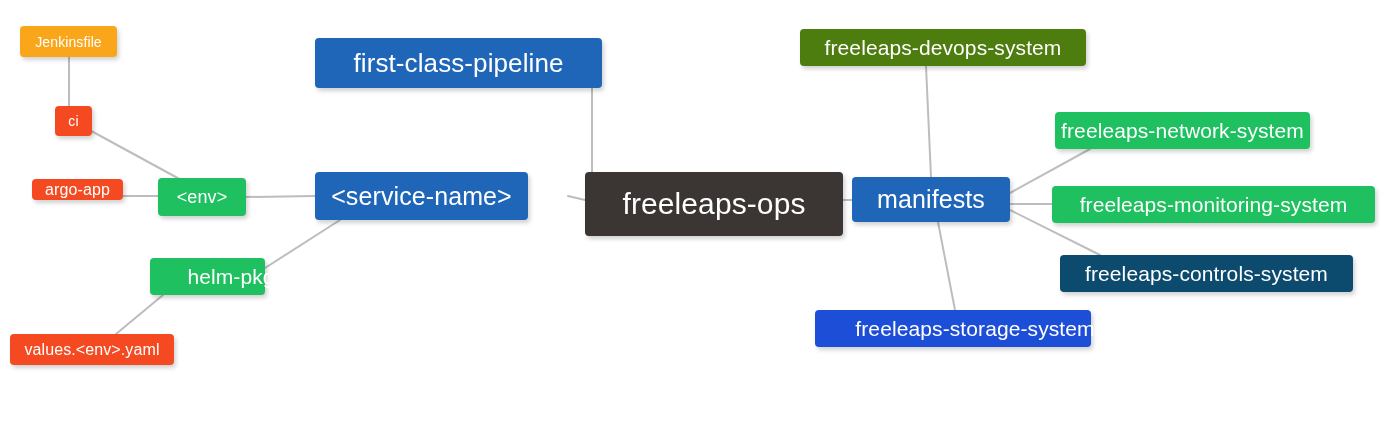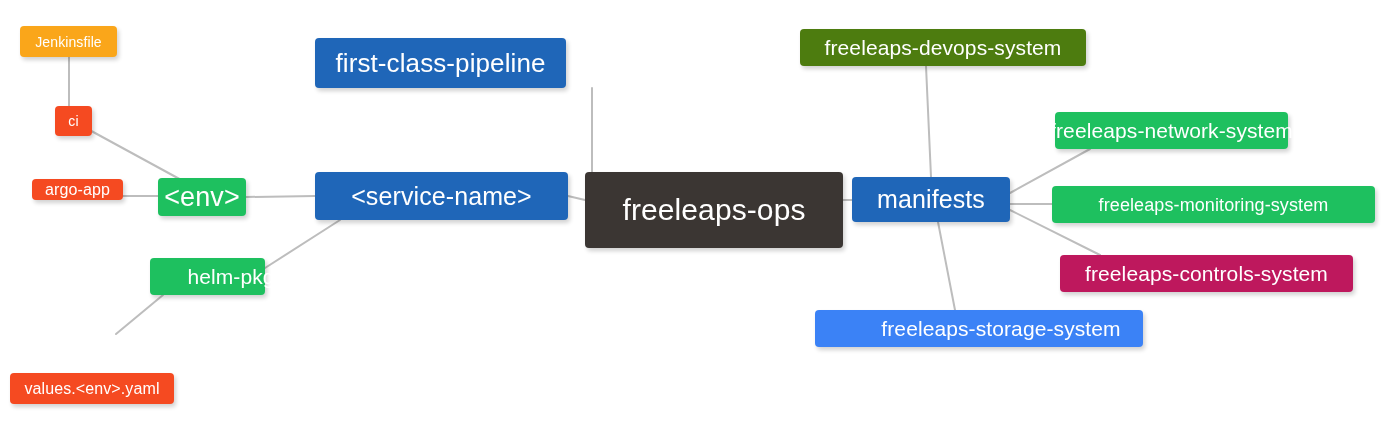--- a/index.html
+++ b/index.html
@@ -59,59 +59,59 @@
       <line x1="69" y1="106" x2="69" y2="57" stroke="#bdbdbd" stroke-width="2" stroke-linecap="round"></line>
       <line x1="158" y1="196" x2="123" y2="196" stroke="#bdbdbd" stroke-width="2" stroke-linecap="round"></line>
       <line x1="163" y1="295" x2="116" y2="334" stroke="#bdbdbd" stroke-width="2" stroke-linecap="round"></line>
       <line x1="931" y1="177" x2="926" y2="66" stroke="#bdbdbd" stroke-width="2" stroke-linecap="round"></line>
       <line x1="1010" y1="193" x2="1090" y2="149" stroke="#bdbdbd" stroke-width="2" stroke-linecap="round"></line>
       <line x1="1010" y1="204" x2="1052" y2="204" stroke="#bdbdbd" stroke-width="2" stroke-linecap="round"></line>
       <line x1="1010" y1="210" x2="1100" y2="255" stroke="#bdbdbd" stroke-width="2" stroke-linecap="round"></line>
       <line x1="938" y1="222" x2="955" y2="310" stroke="#bdbdbd" stroke-width="2" stroke-linecap="round"></line>
     </svg>
   <div id="node-layer">
-      <div class="node" style="left: 585px; top: 172px; width: 258px; height: 76px; background: rgb(59, 54, 51); font-size: 30px; color: rgb(255, 255, 255);">
+      <div class="node" style="left: 585px; top: 172px; width: 258px; height: 64px; background: rgb(59, 54, 51); font-size: 30px; color: rgb(255, 255, 255);">
         <span class="node-label">freeleaps-ops</span>
       </div>
-      <div class="node" style="left: 315px; top: 172px; width: 253px; height: 48px; background: rgb(31, 102, 184); font-size: 25px; color: rgb(255, 255, 255);">
+      <div class="node" style="left: 315px; top: 172px; width: 213px; height: 48px; background: rgb(31, 102, 184); font-size: 25px; color: rgb(255, 255, 255);">
         <span class="node-label">&lt;service-name&gt;</span>
       </div>
-      <div class="node" style="left: 315px; top: 38px; width: 251px; height: 50px; background: rgb(31, 102, 184); font-size: 26px; color: rgb(255, 255, 255);">
+      <div class="node" style="left: 315px; top: 38px; width: 287px; height: 50px; background: rgb(31, 102, 184); font-size: 26px; color: rgb(255, 255, 255);">
         <span class="node-label">first-class-pipeline</span>
       </div>
       <div class="node" style="left: 852px; top: 177px; width: 158px; height: 45px; background: rgb(31, 102, 184); font-size: 25px; color: rgb(255, 255, 255);">
         <span class="node-label">manifests</span>
       </div>
-      <div class="node" style="left: 158px; top: 178px; width: 88px; height: 38px; background: rgb(30, 192, 95); font-size: 27px; color: rgb(255, 255, 255);">
+      <div class="node" style="left: 158px; top: 178px; width: 88px; height: 38px; background: rgb(30, 192, 95); font-size: 18px; color: rgb(255, 255, 255);">
         <span class="node-label">&lt;env&gt;</span>
       </div>
       <div class="node" style="left: 150px; top: 258px; width: 115px; height: 37px; background: rgb(30, 192, 95); font-size: 21px; color: rgb(255, 255, 255); padding-left: 47px;">
         <span class="node-label">helm-pkg</span>
       </div>
       <div class="node" style="left: 55px; top: 106px; width: 37px; height: 30px; background: rgb(245, 74, 33); font-size: 14px; color: rgb(255, 255, 255);">
         <span class="node-label">ci</span>
       </div>
       <div class="node" style="left: 20px; top: 26px; width: 97px; height: 31px; background: rgb(250, 166, 26); font-size: 14px; color: rgb(255, 255, 255);">
         <span class="node-label">Jenkinsfile</span>
       </div>
       <div class="node" style="left: 32px; top: 179px; width: 91px; height: 21px; background: rgb(245, 74, 33); font-size: 16px; color: rgb(255, 255, 255);">
         <span class="node-label">argo-app</span>
       </div>
-      <div class="node" style="left: 10px; top: 334px; width: 164px; height: 31px; background: rgb(245, 74, 33); font-size: 16px; color: rgb(255, 255, 255); margin-top: 39px;">
+      <div class="node" style="left: 10px; top: 334px; width: 164px; height: 31px; background: rgb(245, 74, 33); font-size: 16px; color: rgb(255, 255, 255);">
         <span class="node-label">values.&lt;env&gt;.yaml</span>
       </div>
       <div class="node" style="left: 800px; top: 29px; width: 286px; height: 37px; background: #4d7c0f; font-size: 21px; color: rgb(255, 255, 255);">
         <span class="node-label">freeleaps-devops-system</span>
       </div>
-      <div class="node" style="left: 1055px; top: 112px; width: 233px; height: 37px; background: rgb(30, 192, 95); font-size: 21px; color: rgb(255, 255, 255);">
+      <div class="node" style="left: 1055px; top: 112px; width: 255px; height: 37px; background: rgb(30, 192, 95); font-size: 21px; color: rgb(255, 255, 255);">
         <span class="node-label">freeleaps-network-system</span>
       </div>
-      <div class="node" style="left: 1052px; top: 186px; width: 323px; height: 37px; background: rgb(30, 192, 95); font-size: 18px; color: rgb(255, 255, 255);">
+      <div class="node" style="left: 1052px; top: 186px; width: 323px; height: 37px; background: rgb(30, 192, 95); font-size: 21px; color: rgb(255, 255, 255);">
         <span class="node-label">freeleaps-monitoring-system</span>
       </div>
-      <div class="node" style="left: 1060px; top: 255px; width: 293px; height: 37px; background: #be185d; font-size: 21px; color: rgb(255, 255, 255);">
+      <div class="node" style="left: 1060px; top: 255px; width: 293px; height: 37px; background: #0c4a6e; font-size: 21px; color: rgb(255, 255, 255);">
         <span class="node-label">freeleaps-controls-system</span>
       </div>
-      <div class="node" style="left: 815px; top: 310px; width: 328px; height: 37px; background: #3b82f6; font-size: 21px; color: rgb(255, 255, 255); padding-left: 44px;">
+      <div class="node" style="left: 815px; top: 310px; width: 276px; height: 37px; background: #1d4ed8; font-size: 21px; color: rgb(255, 255, 255); padding-left: 44px;">
         <span class="node-label">freeleaps-storage-system</span>
       </div>
     </div>
 </div>
 
 </body></html>

